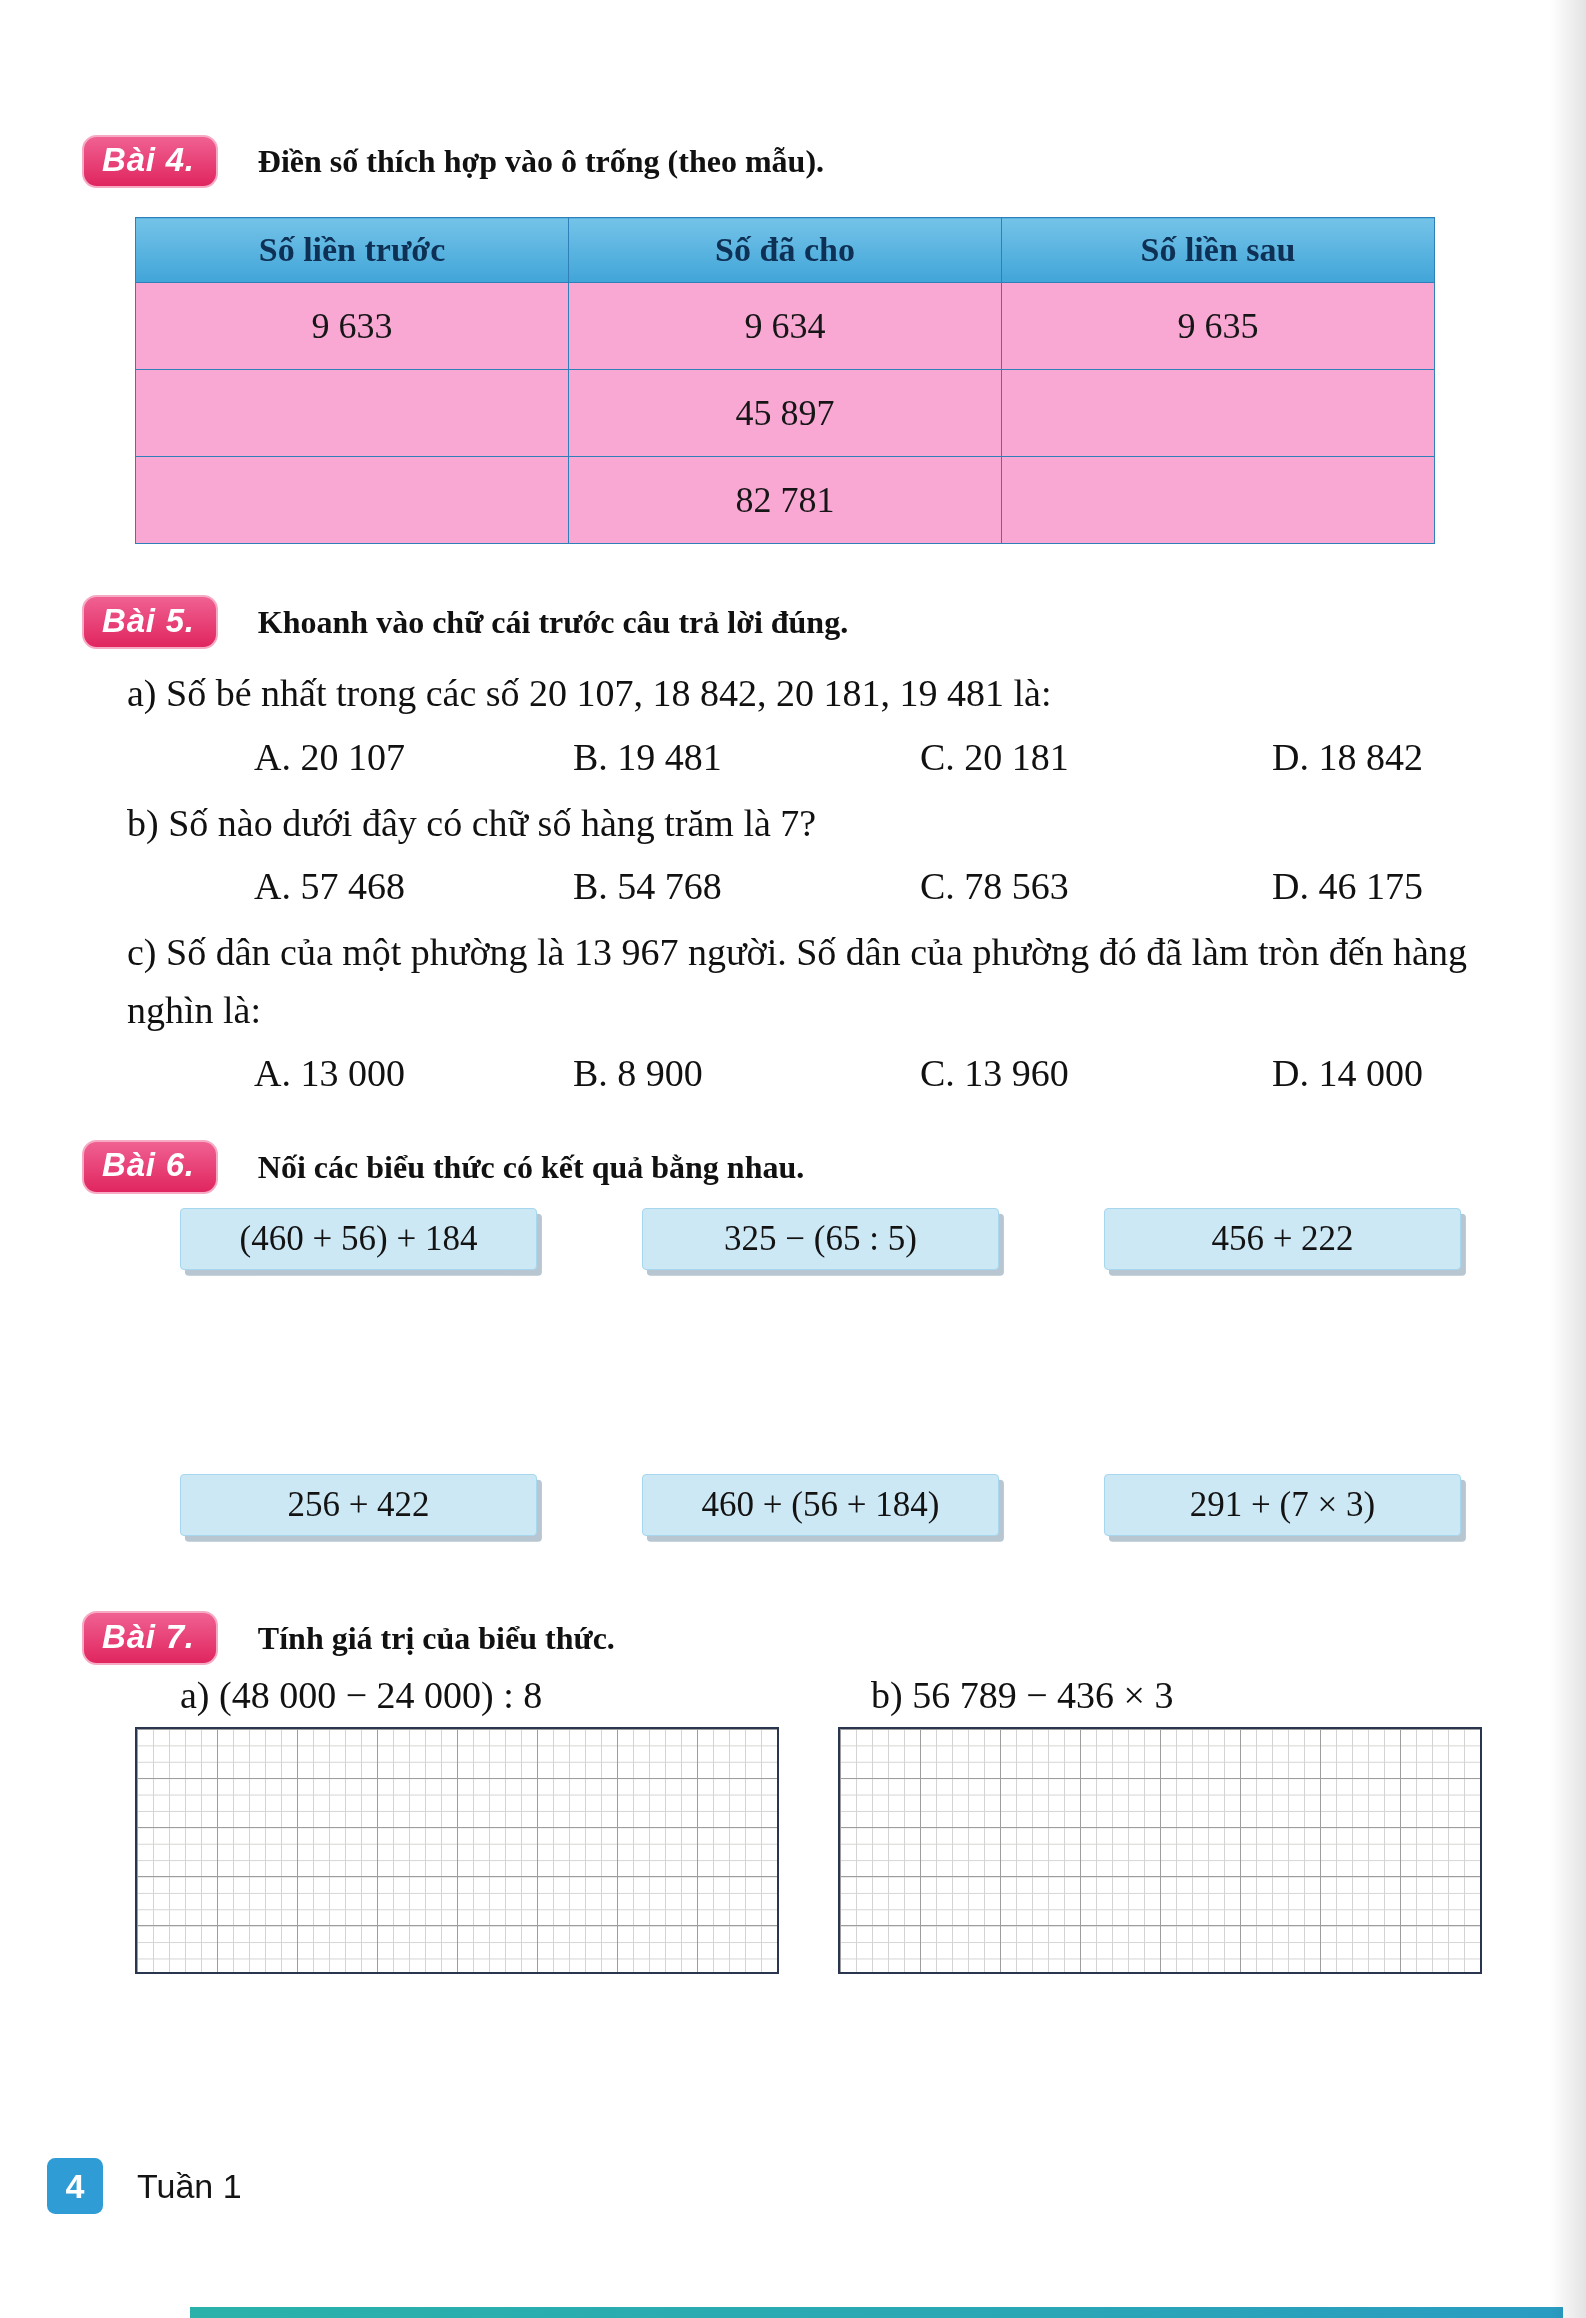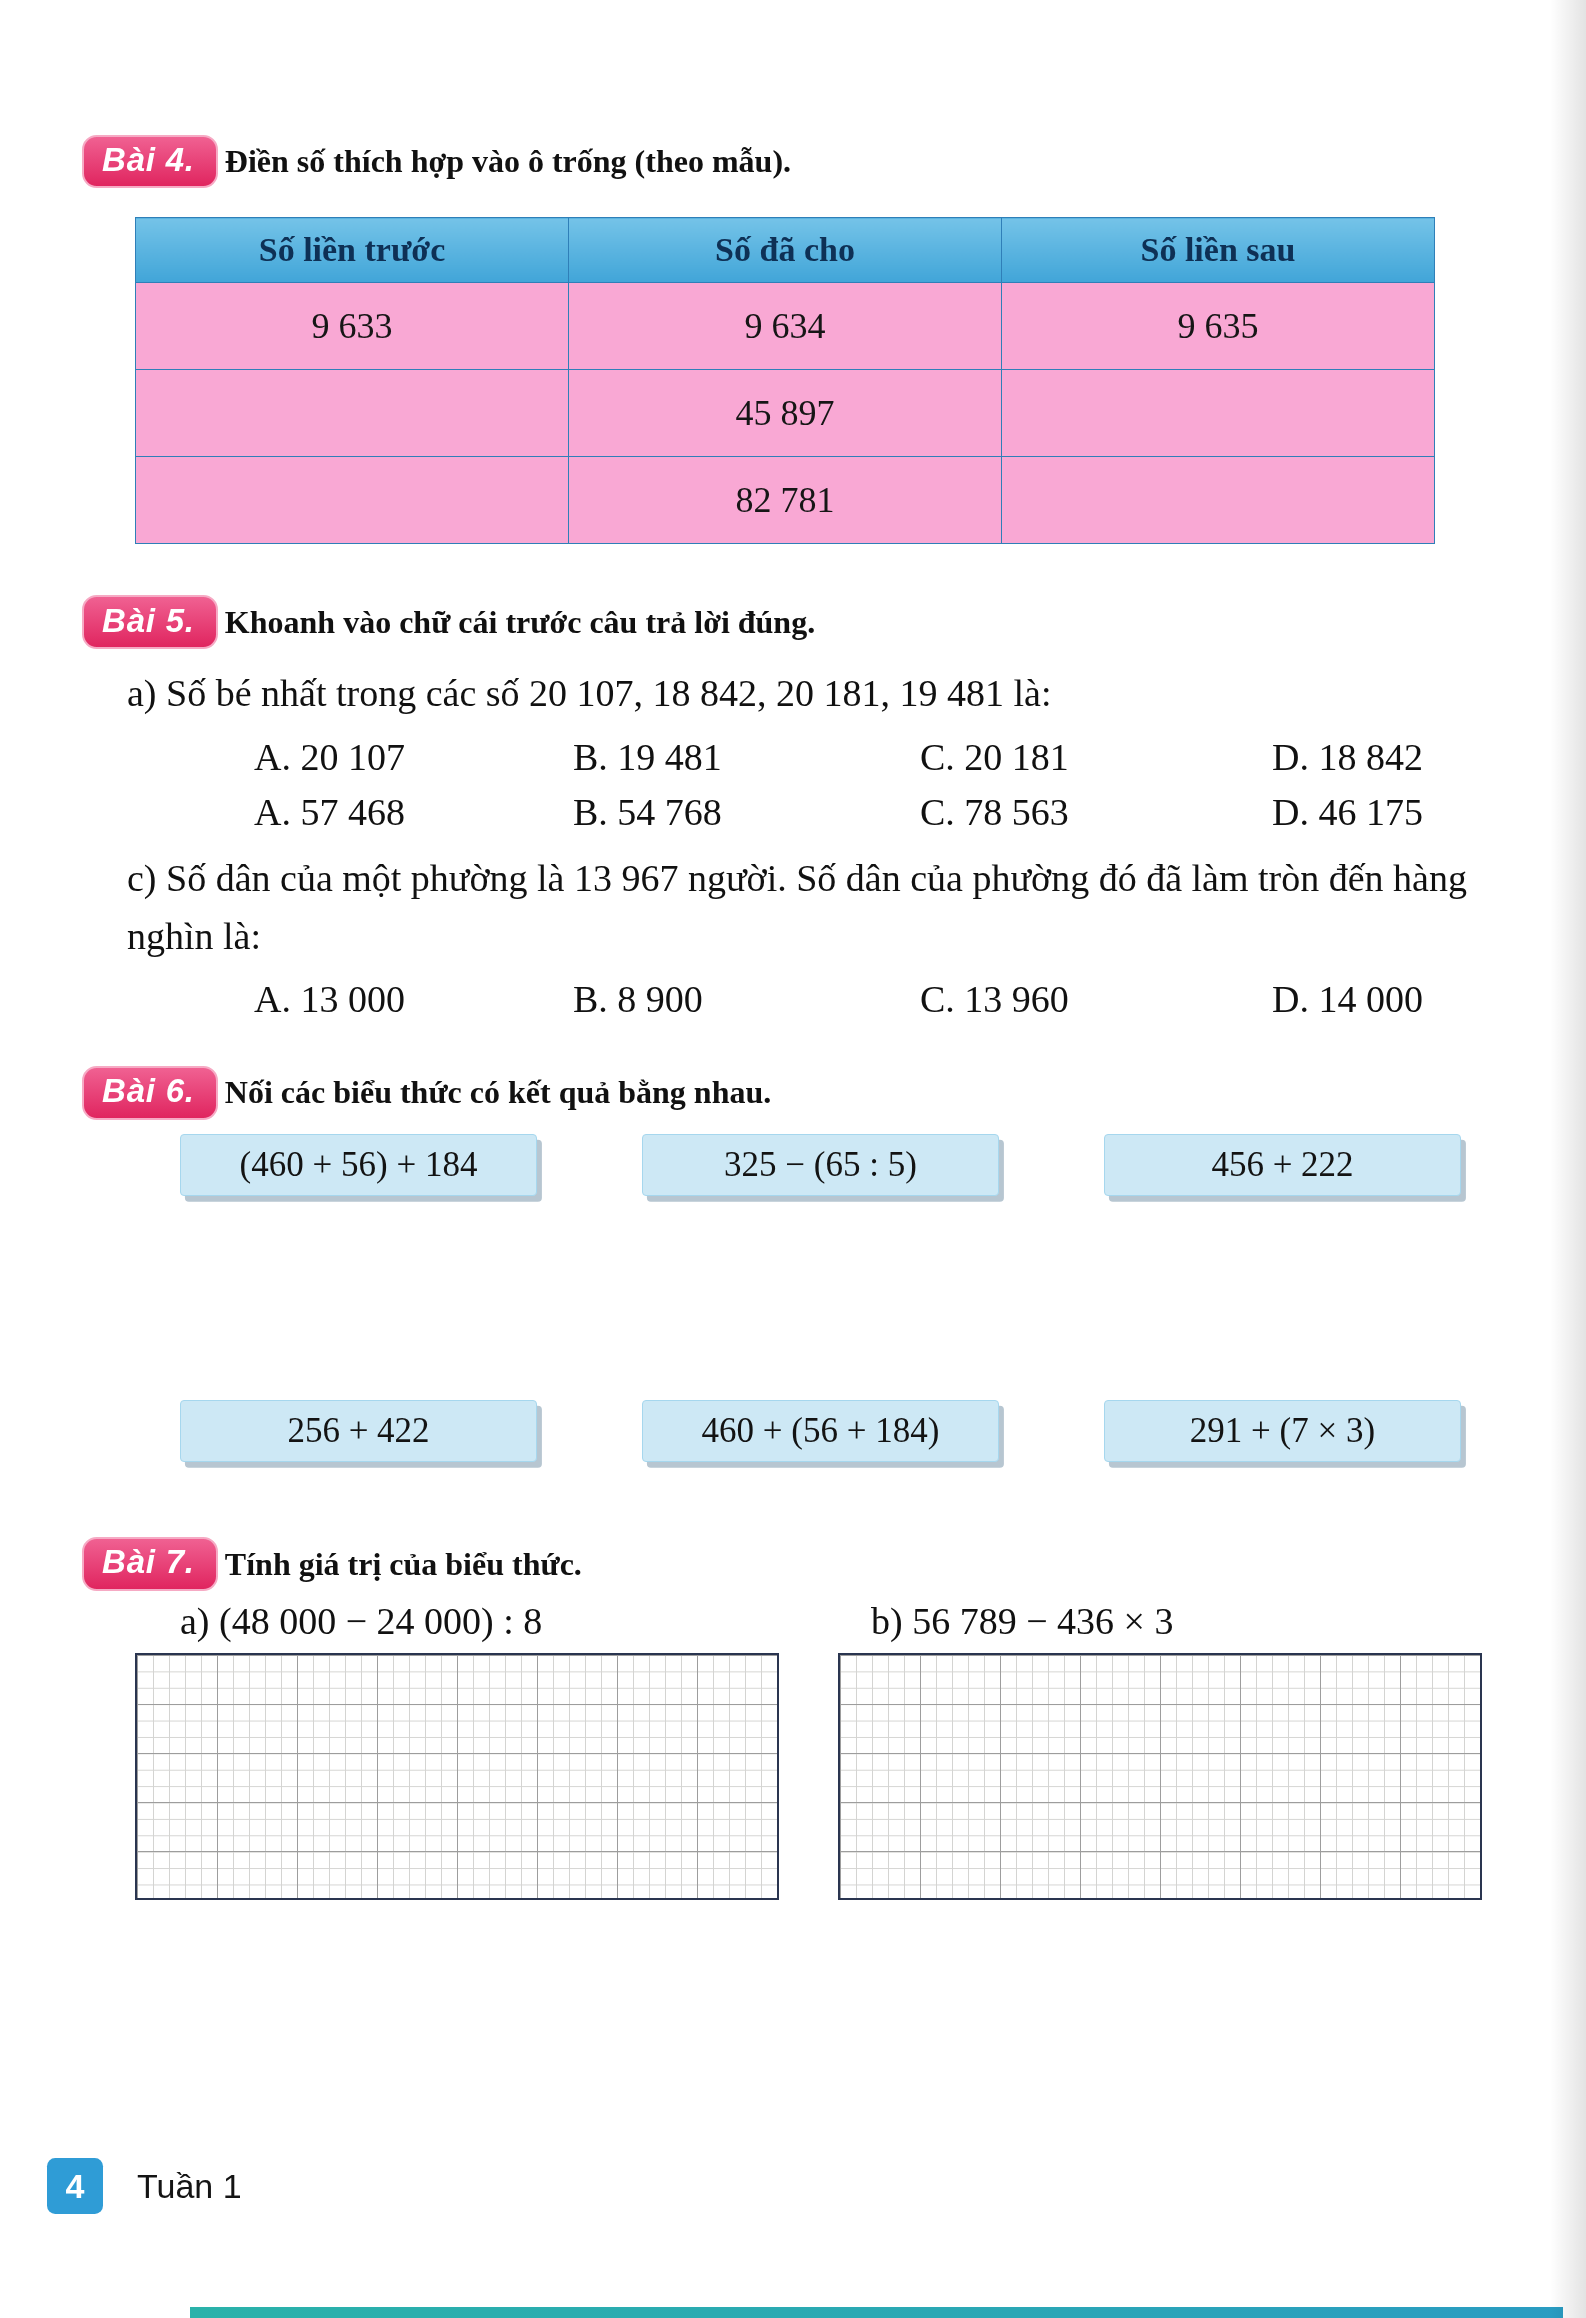--- a/index.html
+++ b/index.html
@@ -7,21 +7,21 @@
   body {
     background:#ffffff;
     font-family:"Liberation Serif", serif;
     color:#111;
     position:relative;
     overflow:hidden;
   }
   .content { padding:135px 0 0 82px; }
 
   
-  .ex-header { display:flex; align-items:center; gap:7px; }
+  .ex-header { display:flex; align-items:center; gap:40px; }
   .badge {
     font-family:"Liberation Sans", sans-serif;
     font-weight:700; font-style:italic;
     font-size:33px; color:#fff;
     background:linear-gradient(180deg,#f06192 0%, #e0255f 100%);
     border:2.5px solid #f6aac4;
     border-radius:14.7px;
     padding:4.1px 21px 7.4px 18px;
     letter-spacing:0.8px;
     white-space:nowrap;
@@ -158,20 +158,21 @@
   </div>
 
   <div class="prompt">a) Số bé nhất trong các số 20 107, 18 842, 20 181, 19 481 là:</div>
   <div class="options">
     <span>A. 20 107</span>
     <span>B. 19 481</span>
     <span>C. 20 181</span>
     <span>D. 18 842</span>
   </div>
 
+  <div class="prompt">b) Số nào dưới đây có chữ số hàng trăm là 7?</div>
   <div class="options">
     <span>A. 57 468</span>
     <span>B. 54 768</span>
     <span>C. 78 563</span>
     <span>D. 46 175</span>
   </div>
 
   <div class="prompt">c) Số dân của một phường là 13 967 người. Số dân của phường đó đã làm tròn đến hàng nghìn là:</div>
   <div class="options">
     <span>A. 13 000</span>

